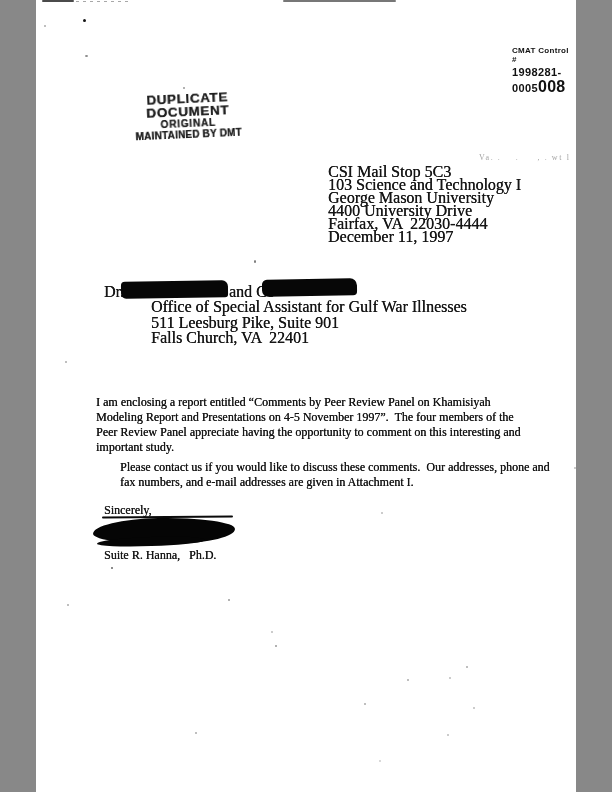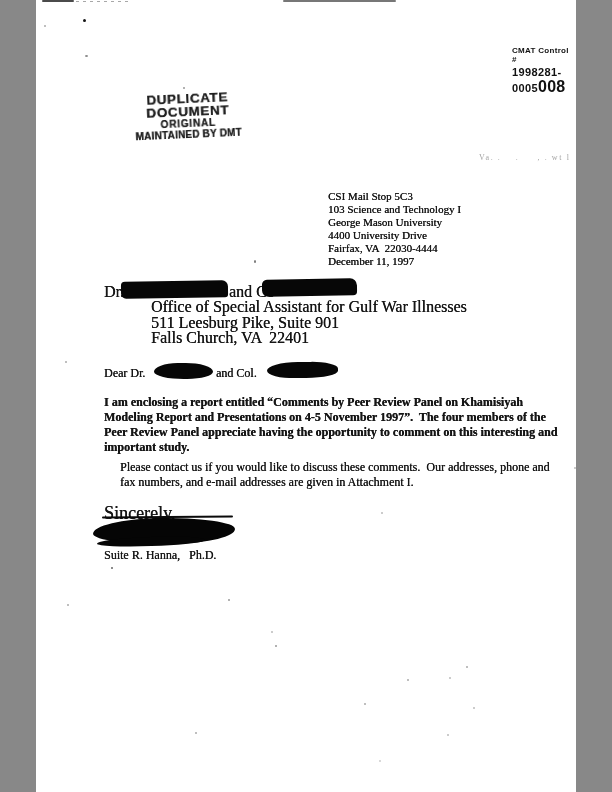--- a/index.html
+++ b/index.html
@@ -27,41 +27,41 @@
   .stamp-l1,.stamp-l2{font-size:13.5px; line-height:13px; letter-spacing:.6px;}
   .stamp-l3{font-size:10px; line-height:12px; letter-spacing:.8px;}
   .stamp-l4{font-size:10px; line-height:10px; letter-spacing:.2px;}
 
   
   .artifact-text{
     left:443px; top:153px; width:112px; font-size:8px; color:#555; opacity:.55;
     letter-spacing:1.6px; white-space:pre; font-family:"Liberation Serif", serif;
   }
 
-  .sender{left:292px; top:166px; font-size:11px; line-height:12.9px; white-space:pre-wrap;margin-top:24px;}
+  .sender{left:292px; top:166px; font-size:16px; line-height:12.9px; white-space:pre-wrap;}
 
   .recipient{left:68px; top:284px; font-size:16px; line-height:15.4px;}
   .recipient-line1{position:relative; height:15.4px;}
   .recipient-middle{position:absolute; left:125px; top:0;}
   .recipient-address{white-space:pre-wrap;margin-left:47px;}
 
   .redact{background:#070707; position:absolute; display:block;}
   .bar1{left:17px; top:-3px; width:107px; height:17px; border-radius:4px 6px 3px 5px; transform:rotate(-.8deg);}
   .bar2{left:158px; top:-5px; width:95px; height:17px; border-radius:5px 7px 4px 6px; transform:rotate(-1deg);}
 
   .salutation{left:68px; top:366px; font-size:12px; position:absolute; height:17px; width:280px;}
   .sal-part2{position:absolute; left:112px; top:0;}
   .blob1{left:50px; top:-3px; width:59px; height:16px; border-radius:42% 50% 46% 55% / 55% 60% 45% 50%; transform:rotate(-.6deg);}
   .blob2{left:163px; top:-4px; width:71px; height:16px; border-radius:50% 44% 52% 46% / 60% 50% 48% 55%; transform:rotate(-.8deg);}
 
   .para{font-size:12px; line-height:15.1px; width:502px; white-space:pre-wrap;}
-  .para1{left:68px; top:395px;font-weight:bold;}
+  .para1{left:60px; top:395px;}
   .para2{left:84px; top:460px;}
 
-  .valediction{left:68px; top:503px; font-size:18px;}
+  .valediction{left:68px; top:503px; font-size:12px;}
   .sig-underline{left:66px; top:515.5px; width:131px; height:2.4px; background:#0a0a0a; border-radius:2px; transform:rotate(-.35deg);}
   .sig-blob{left:57px; top:518px; width:142px; height:26px; background:#050505;
     border-radius:46% 54% 42% 58% / 55% 48% 52% 45%; transform:rotate(-1.2deg);}
   .sig-blob2{left:61px; top:537px; width:108px; height:9px; background:#050505;
     border-radius:50% 50% 45% 55% / 60% 60% 50% 50%; transform:rotate(-2deg);}
   .sig-name{left:68px; top:548px; font-size:12px; white-space:pre;}
   .sig-title{left:86px; top:561.5px; font-size:12px;}
 
   
   .edge1{left:6px; top:0; width:32px; height:2px; background:#4b4b4b; border-radius:1px;}
@@ -107,26 +107,20 @@
       <span>Dr.</span>
       <span class="redact bar1"></span>
       <span class="recipient-middle">and Co</span>
       <span class="redact bar2"></span>
     </div>
     <div class="recipient-address">Office of Special Assistant for Gulf War Illnesses
 511 Leesburg Pike, Suite 901
 Falls Church, VA  22401</div>
   </div>
 
-  <div class="salutation ink">
-    <span>Dear Dr.</span>
-    <span class="redact blob1"></span>
-    <span class="sal-part2">and Col.</span>
-    <span class="redact blob2"></span>
-  </div>
 
   <div class="abs para para1 ink">I am enclosing a report entitled “Comments by Peer Review Panel on Khamisiyah
 Modeling Report and Presentations on 4-5 November 1997”.  The four members of the
 Peer Review Panel appreciate having the opportunity to comment on this interesting and
 important study.</div>
   <div class="abs para para2 ink">Please contact us if you would like to discuss these comments.  Our addresses, phone and
 fax numbers, and e-mail addresses are given in Attachment I.</div>
 
   <div class="abs valediction ink">Sincerely,</div>
   <div class="abs sig-underline"></div>

